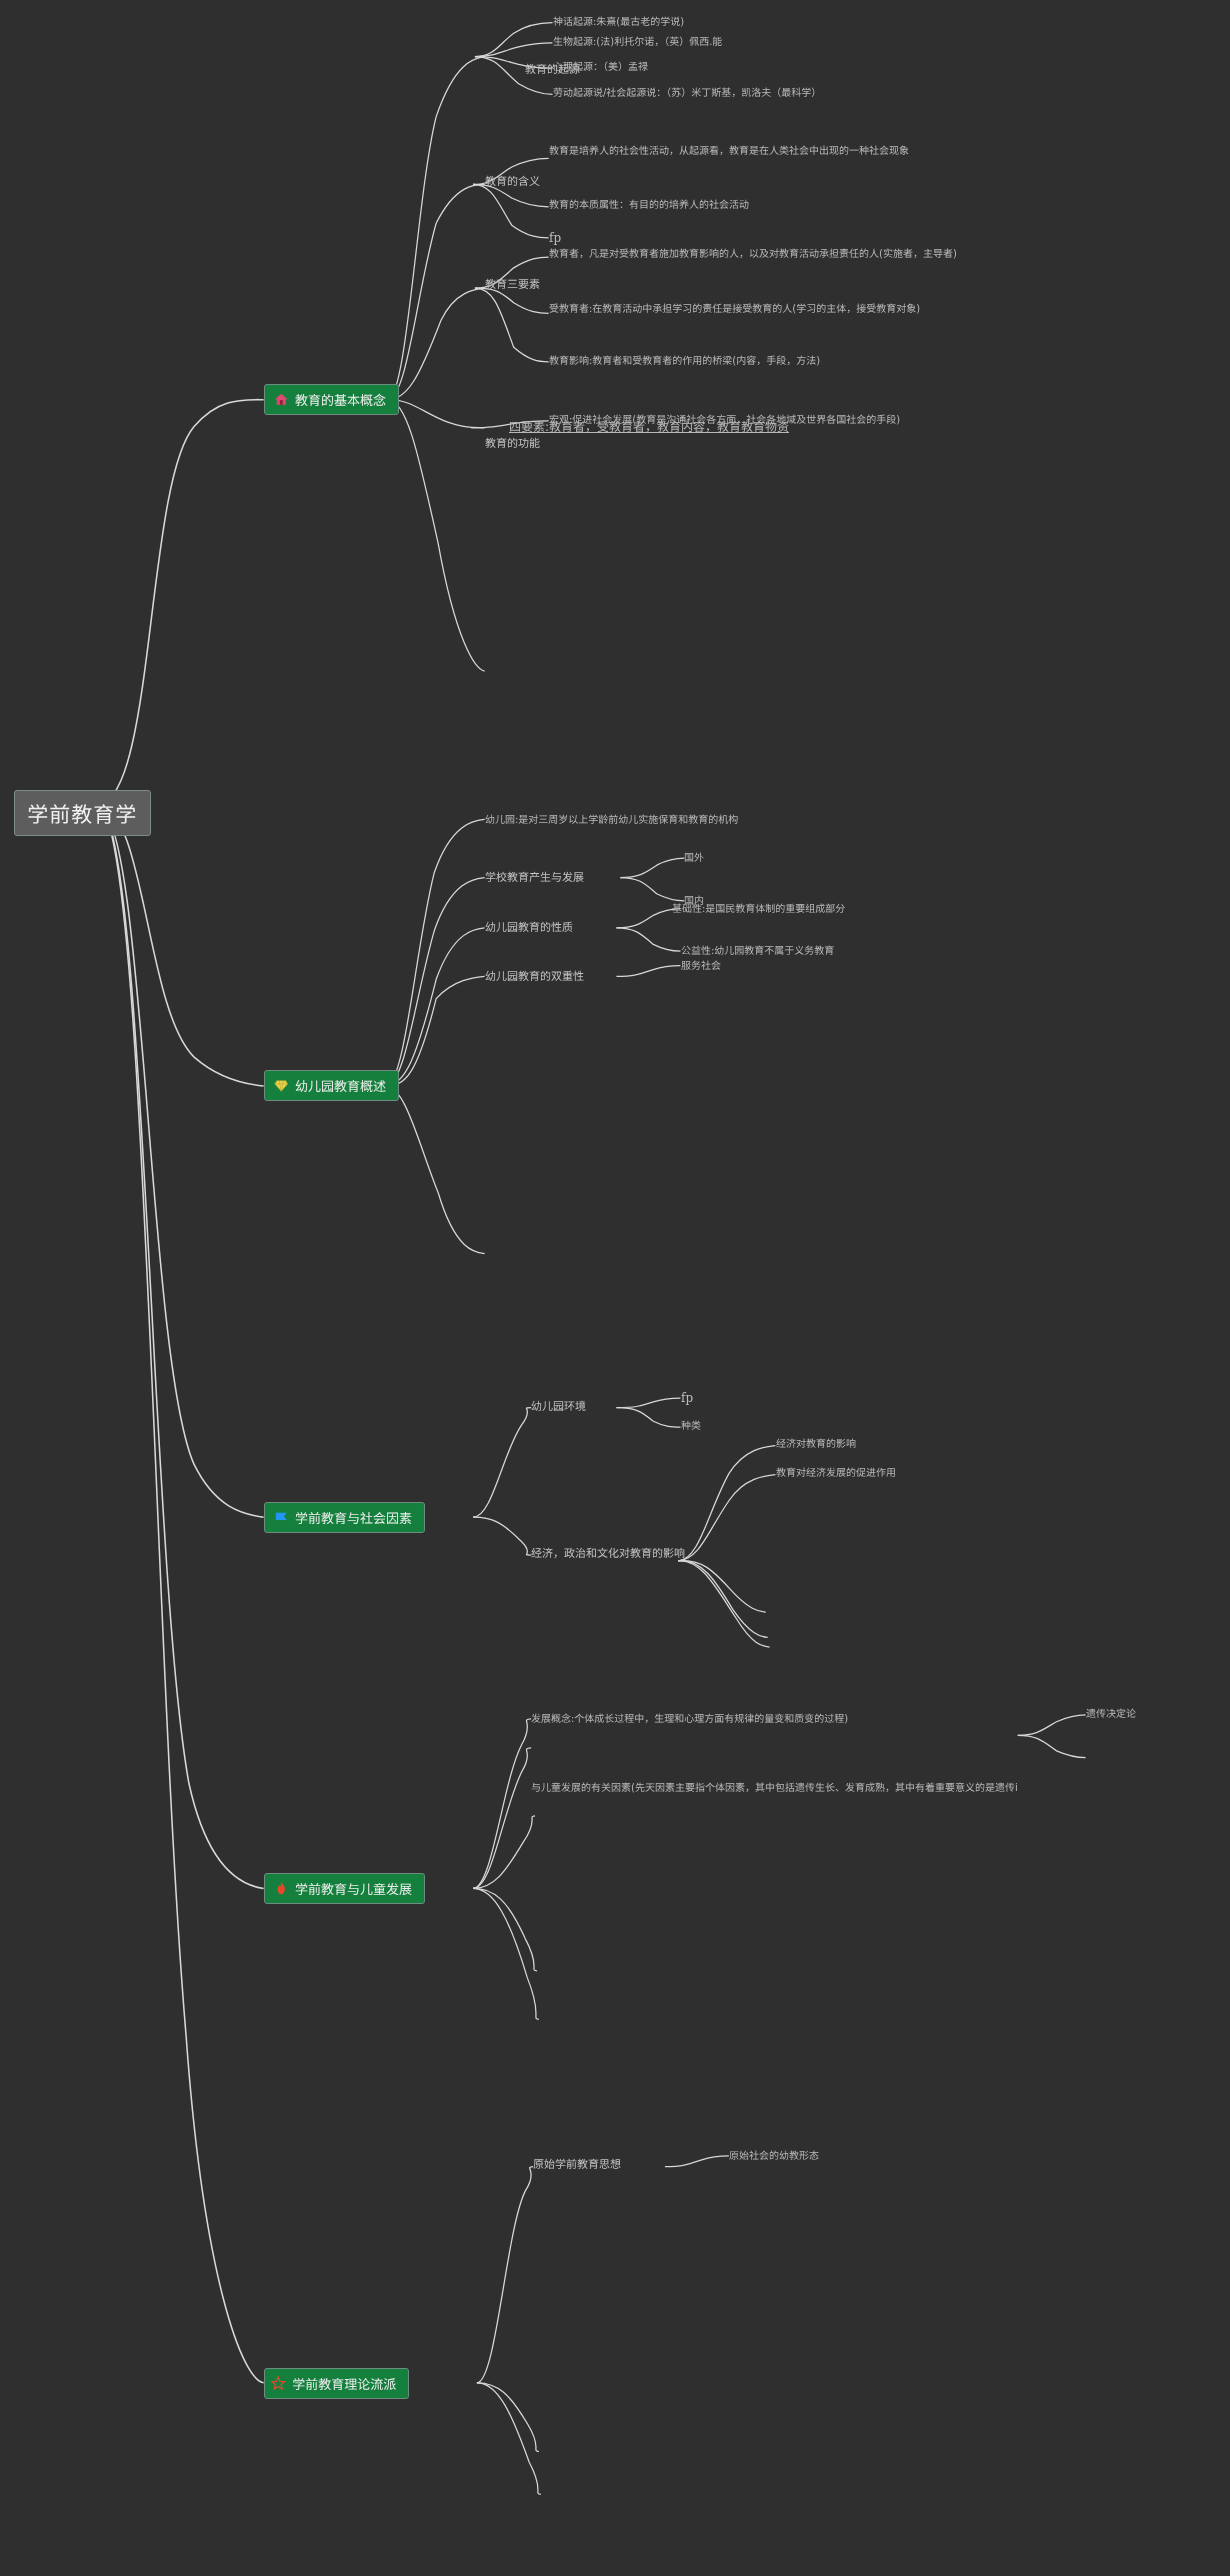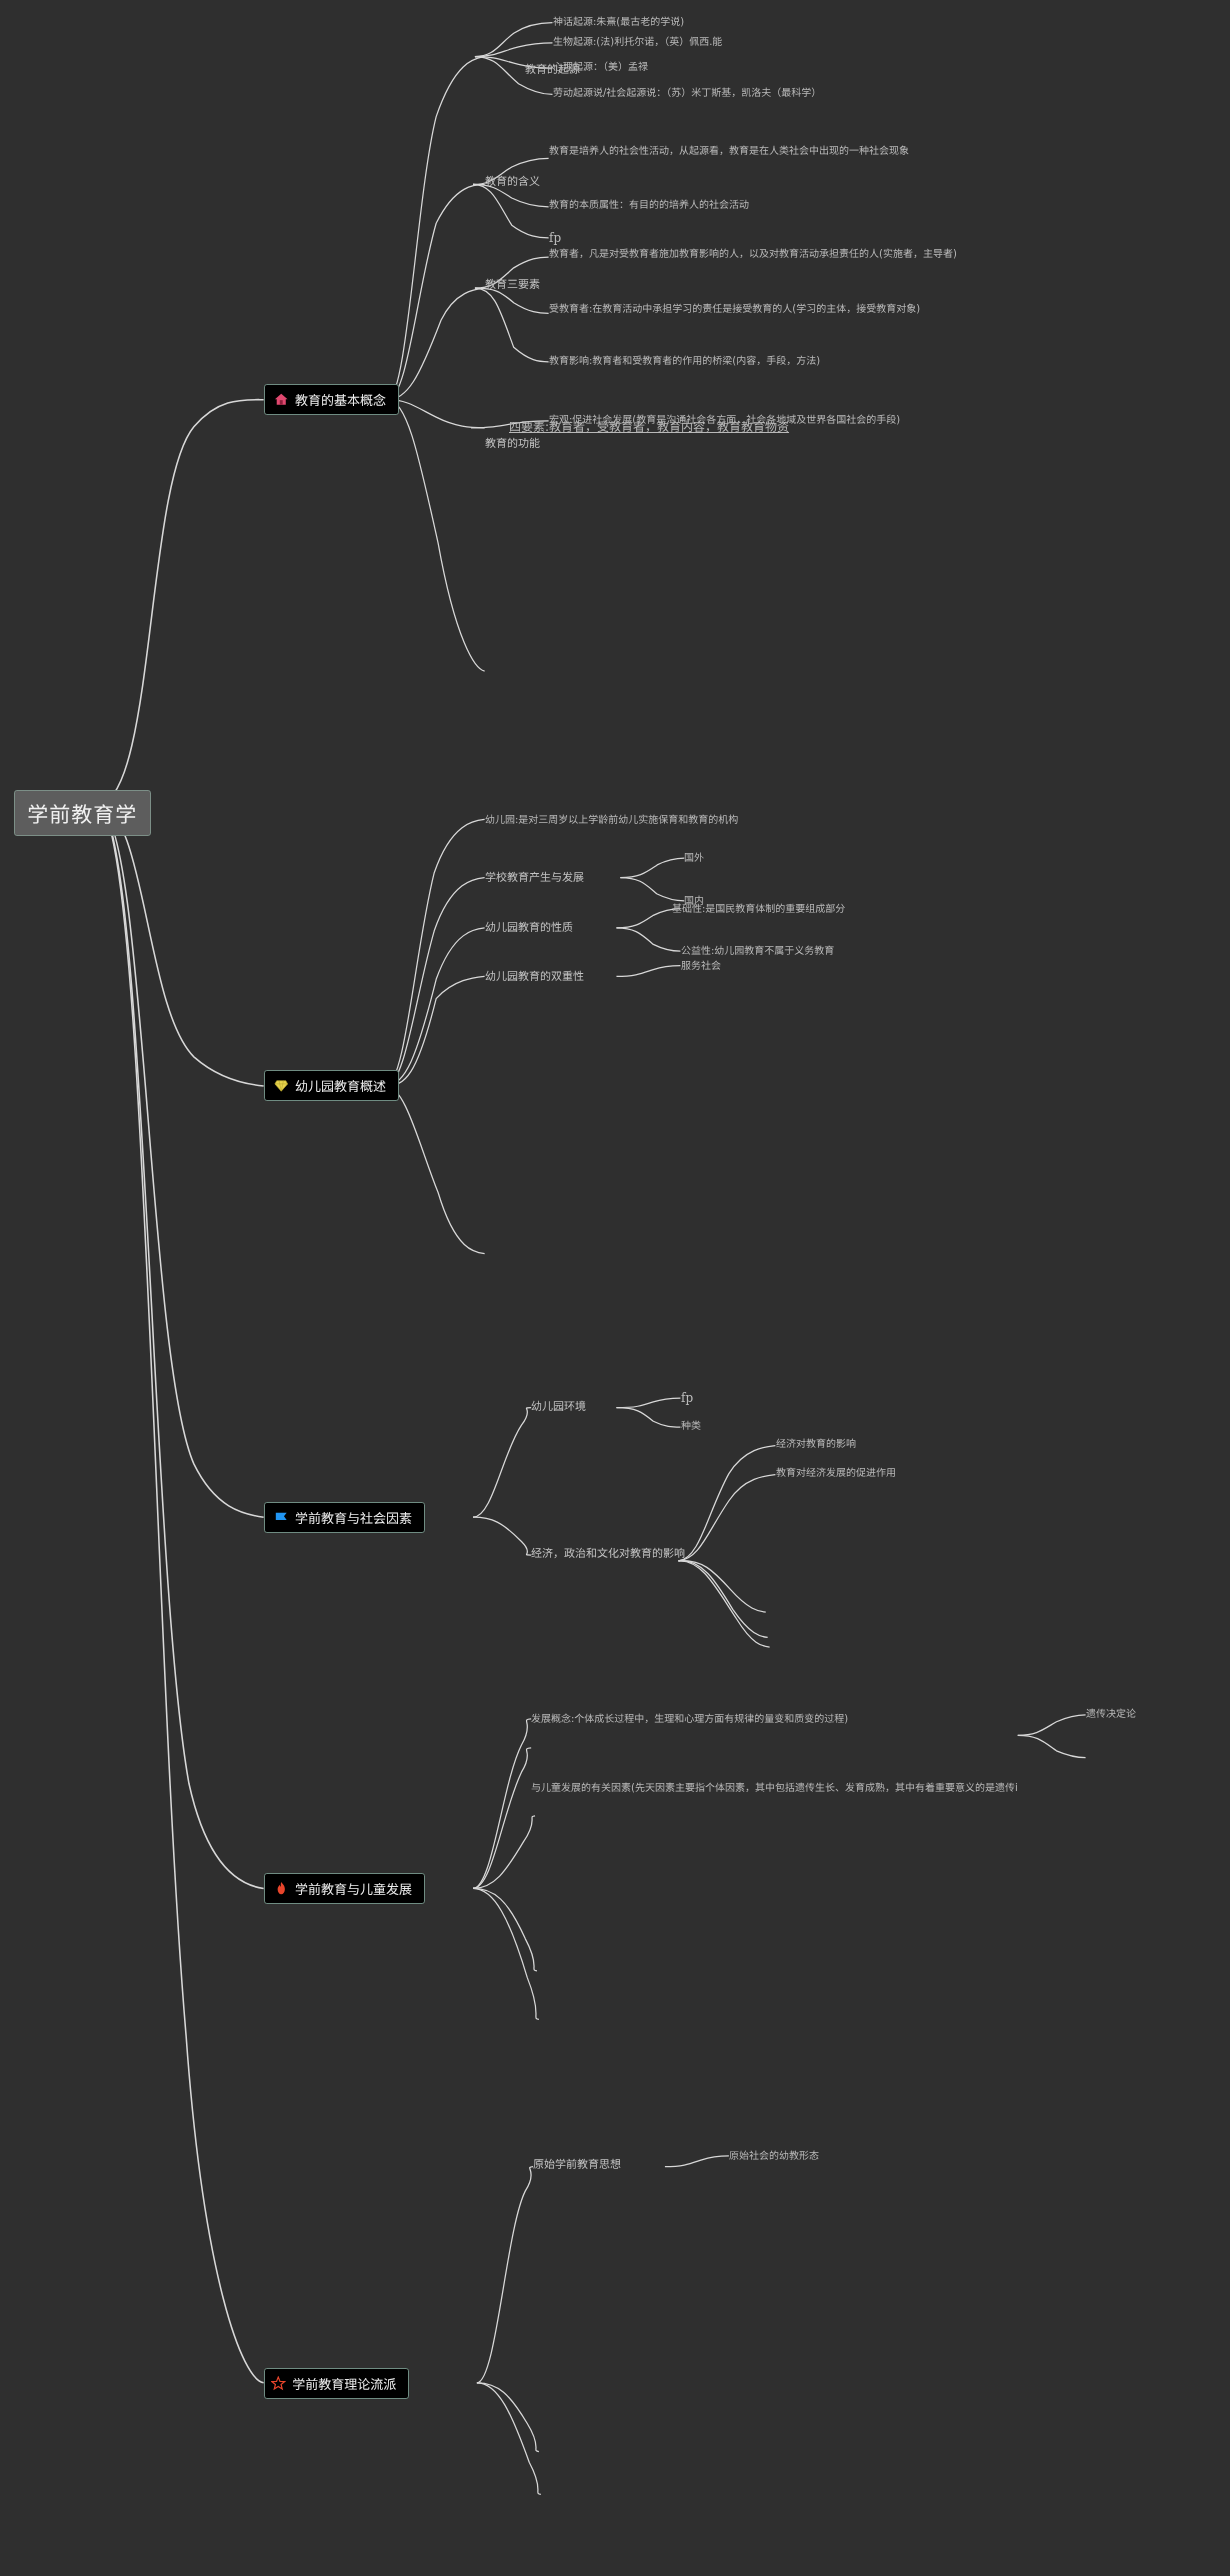--- a/index.html
+++ b/index.html
@@ -26,21 +26,21 @@
     border:1px solid #7c8f87;
     border-radius:2.9px;
     padding:6.8px 12.6px;
     font-size:21px;
     color:#f0f0f0;
     letter-spacing:1px;
     white-space:nowrap;
   }
   
   .branch{
-    background:#000000;
+    background:#15803d;
     border:1px solid #6f8c82;
     border-radius:2.9px;
     padding:4.8px 11.6px 4.8px 8.7px;
     font-size:13px;
     color:#ededed;
     white-space:nowrap;
     display:flex;
     align-items:center;
     gap:6.8px;
   }

